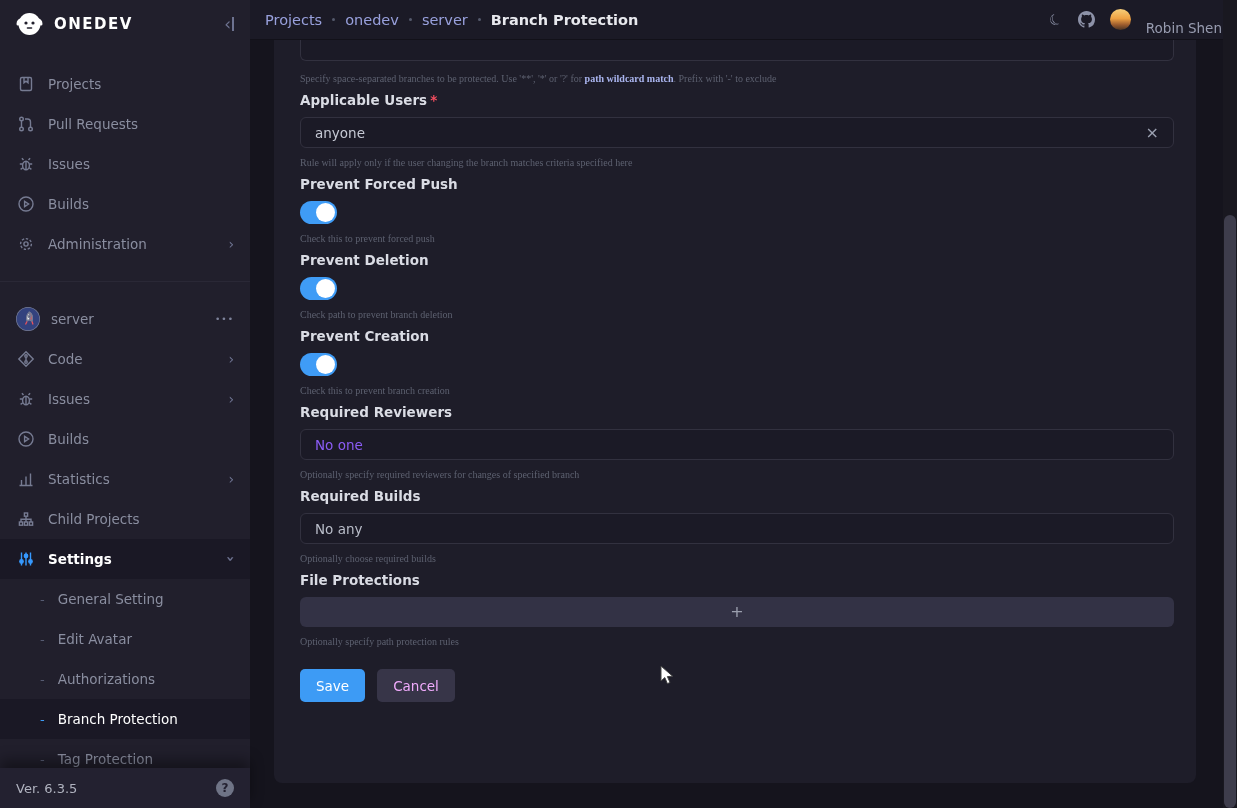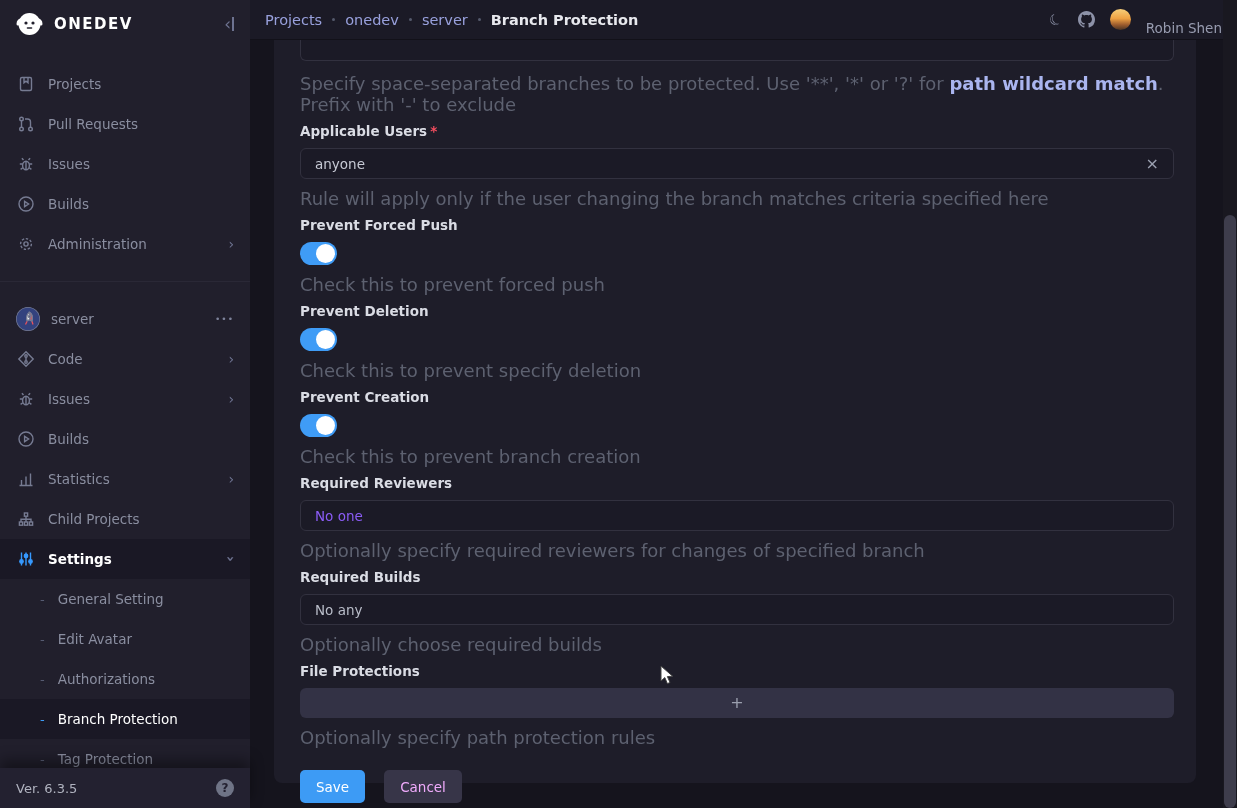--- a/index.html
+++ b/index.html
@@ -54,35 +54,35 @@
   .moon { color:#8d92a8; font-size:15px; transform:rotate(-25deg); cursor:pointer; }
   .gh-icon { width:17px; height:17px; fill:#8d92a8; cursor:pointer; }
   .avatar { width:21px; height:21px; border-radius:50%;
     background:linear-gradient(180deg,#f7cf7a 0%,#efa243 45%,#9c5c2e 75%,#4a3322 100%); cursor:pointer; }
   .user-name { color:#989cb0; font-size:13.5px; cursor:pointer;margin-top:17px; }
 
   
   .card { position:absolute; left:274px; top:40px; width:922px; height:743px; background:#1e1d29;
     border-radius:0 0 8px 8px; padding:0 22px 0 26px; z-index:2; }
   .input-stub { height:21px; background:#1b1a26; border:1px solid #32313f; border-top:none; border-radius:0 0 6px 6px; }
-  .help { color:#5d6170; font-size:18px; margin-top:9px; }
+  .help { color:#5d6170; font-size:10px; margin-top:9px;font-family:Liberation Serif, serif; }
   .help .link { color:#aab5ef; font-weight:600; cursor:pointer; }
   .f-label { margin-top:8px; color:#dadce4; font-size:13.5px; font-weight:600; }
   .req { color:#f64e60; margin-left:3px; }
   .text-input { margin-top:9px; height:31px; background:#1b1a26; border:1px solid #32313f; border-radius:6px;
     display:flex; align-items:center; padding:0 14px; font-size:13.5px; color:#c6c9d4; cursor:text; }
   .text-input .ph-dim { color:#8b5cf6; }
   .text-input .ph-lit { color:#b9bdc9; }
   .clear-x { margin-left:auto; color:#9ba0b0; font-size:16px; line-height:1; cursor:pointer; }
   .toggle { margin-top:9px; width:37px; height:23px; border-radius:12px; background:#3f9cf6; position:relative; cursor:pointer; }
   .toggle .knob { position:absolute; right:2px; top:2px; width:19px; height:19px; border-radius:50%; background:#fff; }
   .file-bar { margin-top:9px; height:30px; background:#333245; border-radius:6px;
     display:flex; align-items:center; justify-content:center; cursor:pointer; }
   .file-plus { color:#9b9fae; font-size:16px; line-height:1; }
-  .btn-row { margin-top:22px; display:flex; gap:19px; }
+  .btn-row { margin-top:22px; display:flex; gap:12px; }
   .btn { height:33px; padding:0 16px; border:none; border-radius:5px; font-size:13.5px;
     font-family:inherit; display:flex; align-items:center; cursor:pointer; }
   .btn-save { background:#3d9bf5; color:#fff; }
   .btn-cancel { background:#373548; color:#f0abfc; }
 
   
   .scrollbar { position:absolute; right:0; top:0; width:14px; height:808px; background:#191820; z-index:7; }
   .scroll-thumb { position:absolute; left:1px; right:1px; top:215px; bottom:0; background:#3e3d4c; border-radius:7px; cursor:pointer; }
 
   .cursor { position:absolute; left:657px; top:665px; z-index:20; pointer-events:none; }
@@ -297,21 +297,21 @@
   <div class="f-label">Prevent Forced Push</div>
   <div class="toggle">
       <span class="knob"></span>
     </div>
   <div class="help">Check this to prevent forced push</div>
 
   <div class="f-label">Prevent Deletion</div>
   <div class="toggle">
       <span class="knob"></span>
     </div>
-  <div class="help">Check this to prevent specify deletion</div>
+  <div class="help">Check path to prevent branch deletion</div>
 
   <div class="f-label">Prevent Creation</div>
   <div class="toggle">
       <span class="knob"></span>
     </div>
   <div class="help">Check this to prevent branch creation</div>
 
   <div class="f-label">Required Reviewers</div>
   <div class="text-input">
     <span class="ph-dim">No one</span>

